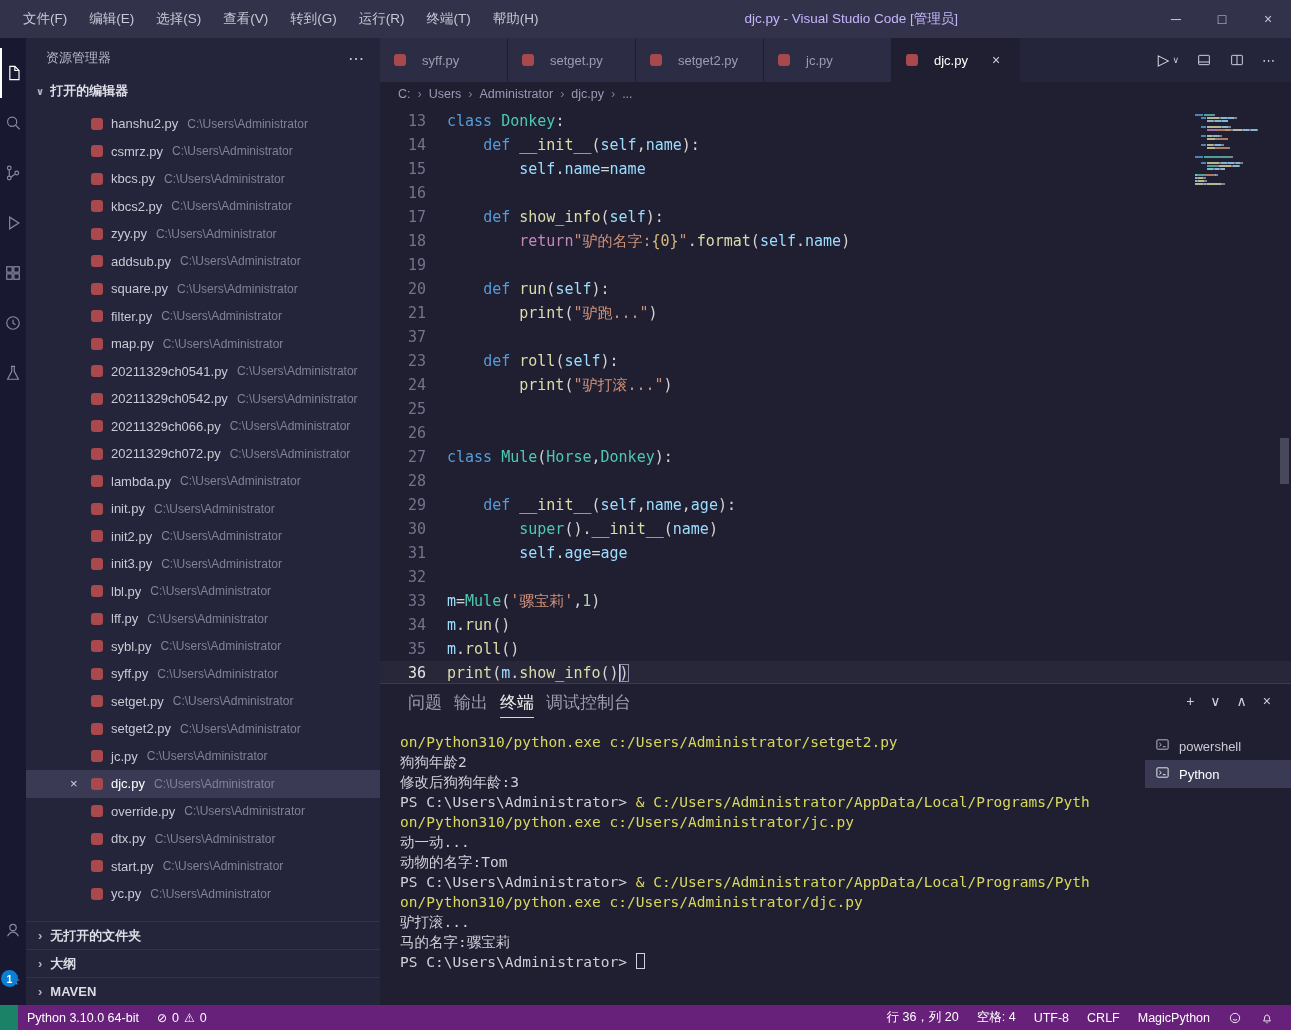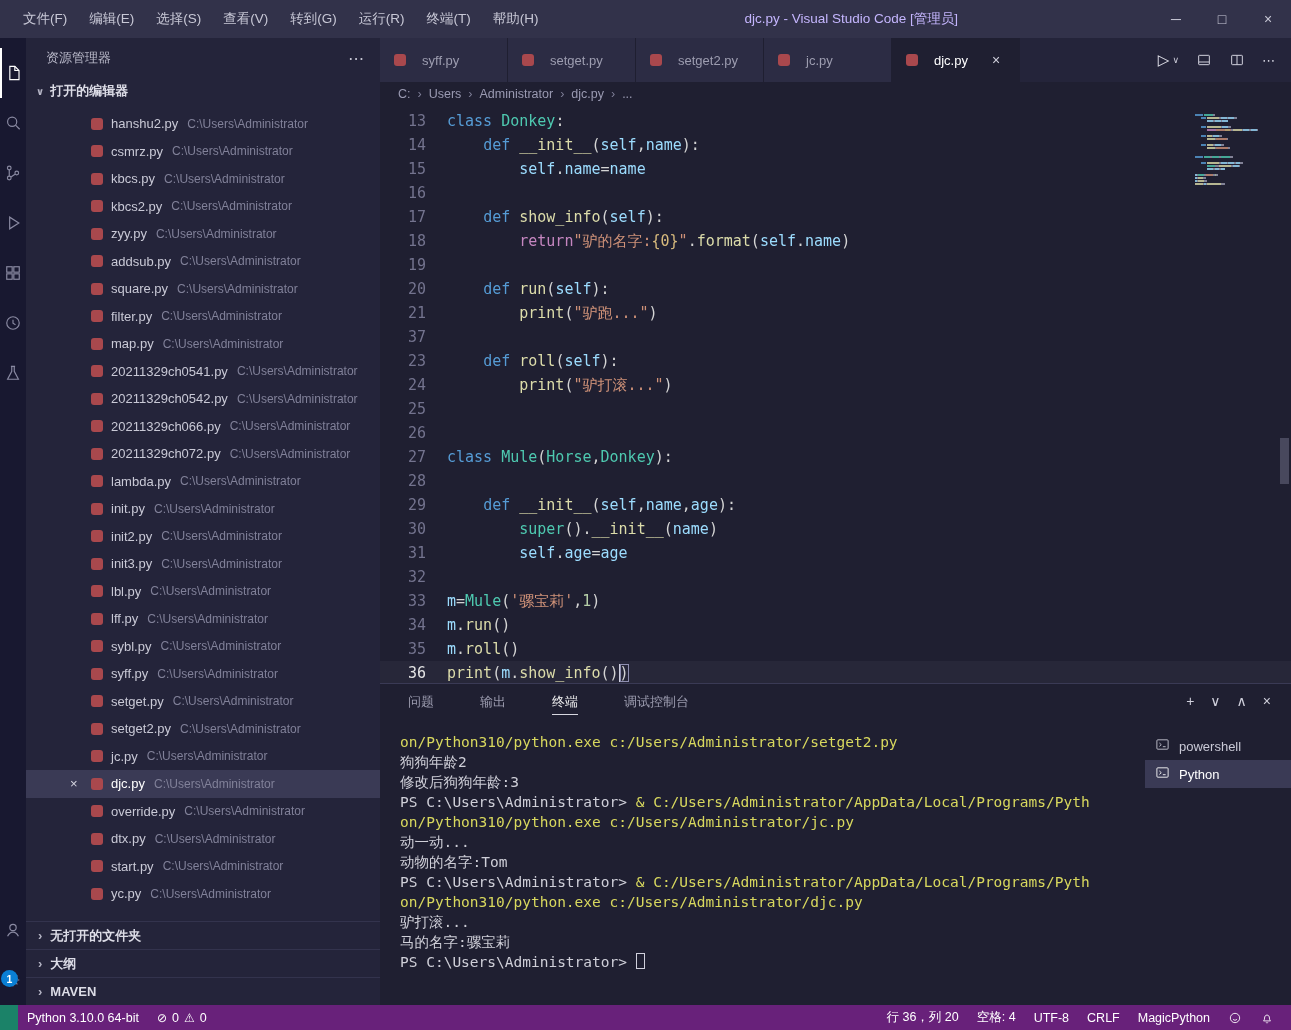--- a/index.html
+++ b/index.html
@@ -64,21 +64,21 @@
 .tk-caret{border-left:1.6px solid #cfcfe0}
 .tk-box{color:#d4d4d4;outline:1px solid #8f8fb0;outline-offset:-1px}
 .minimap{position:absolute;top:8px;right:18px;width:78px}
 .mm-line{height:3px;display:flex}
 .mm-seg{height:2px;opacity:.8}
 .scrollbar{position:absolute;right:0;top:0;bottom:0;width:13px}
 .scroll-thumb{position:absolute;top:332px;height:46px;left:2px;right:2px;background:rgba(140,140,165,.38)}
 
 .panel{height:322px;border-top:1px solid #3a3a55;display:flex;flex-direction:column;position:relative;flex:none}
 .panel-head{height:40px;display:flex;align-items:center;padding-left:28px;flex:none}
-.panel-tabs{display:flex;gap:46px;font-size:13px;color:#9d9db0}
+.panel-tabs{display:flex;gap:12px;font-size:17px;color:#9d9db0}
 .panel-tab{padding-bottom:3px}
 .panel-tab.active{color:#eee;border-bottom:1px solid #d7d7e0}
 .panel-actions{position:absolute;right:20px;top:9px;display:flex;gap:16px;color:#d0d0dc;font-size:14px}
 .panel-body{flex:1;display:flex;min-height:0}
 .term{flex:1;padding:8px 0 0 20px;overflow:hidden;min-width:0}
 .term-line{height:20px;line-height:20px;font-family:"DejaVu Sans Mono","Liberation Mono",monospace;font-size:14.5px;white-space:pre}
 .tm-out{color:#cfcfd8}.tm-cmd{color:#d8d85e}
 .tm-cursor{display:inline-block;width:9px;height:16px;border:1px solid #d0d0dc;vertical-align:-2px}
 .term-side{width:146px;padding-top:8px;flex:none}
 .sess{height:28px;display:flex;align-items:center;gap:9px;padding-left:10px;color:#c9c9d6;font-size:13px}

